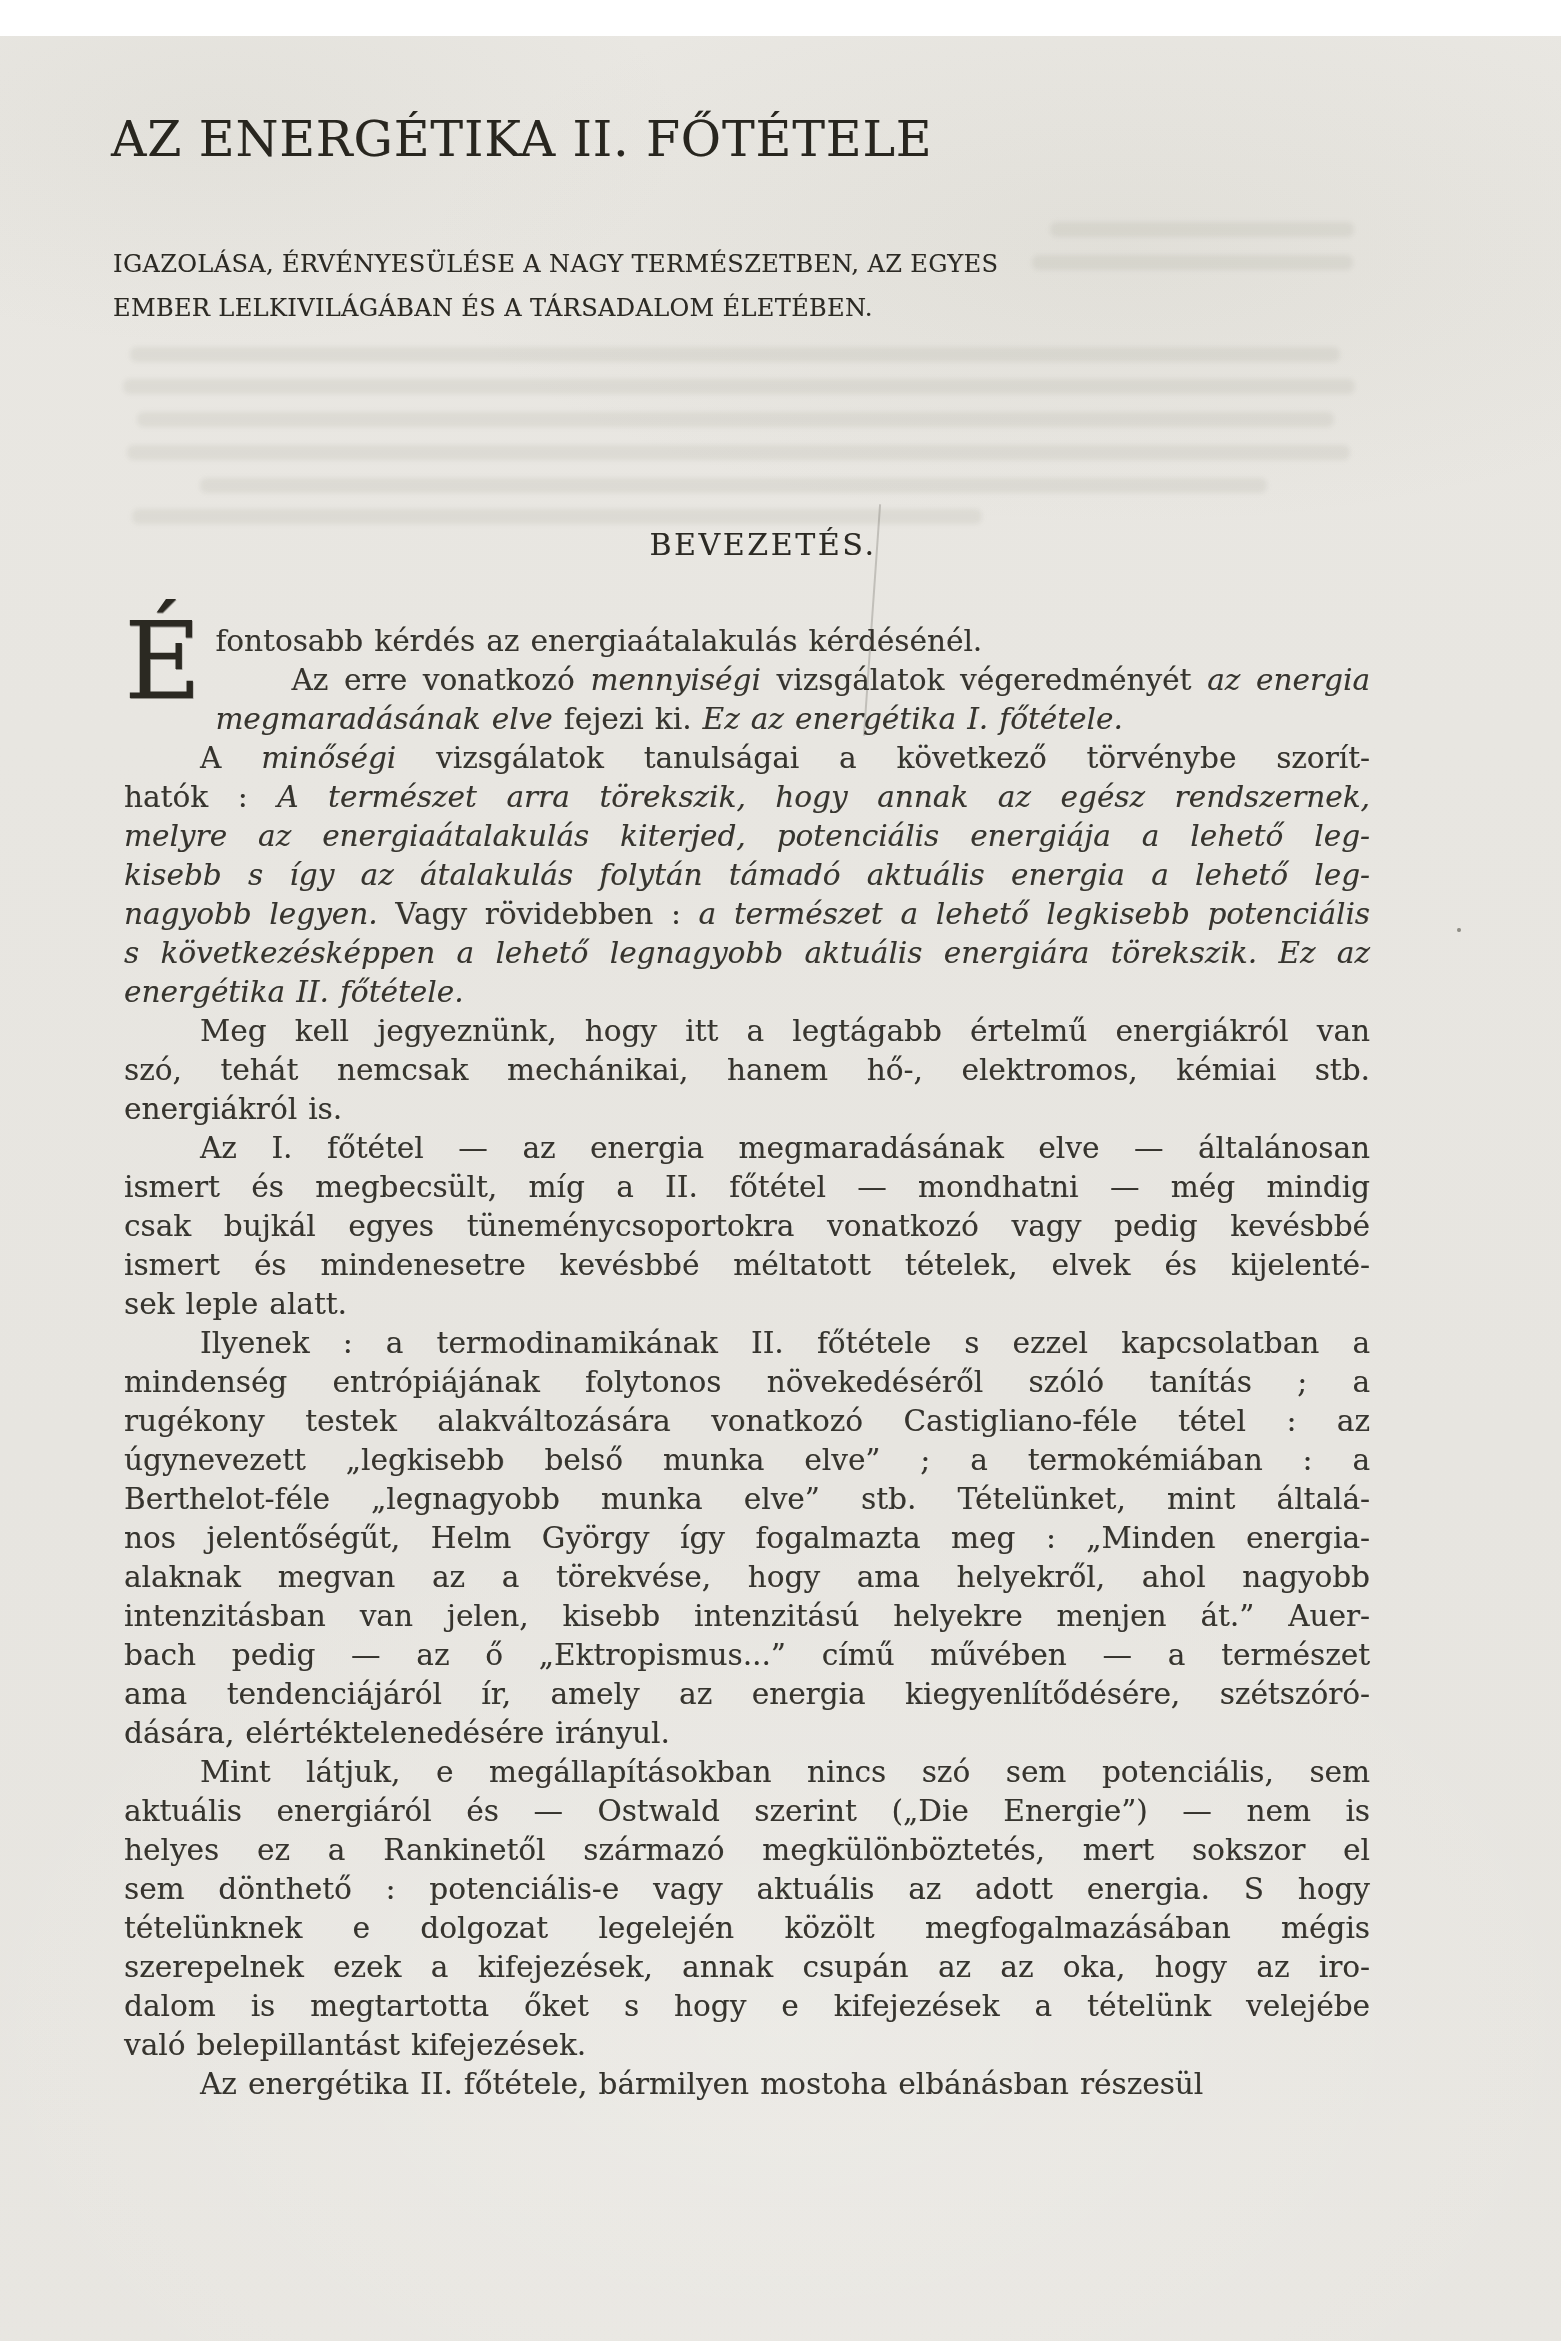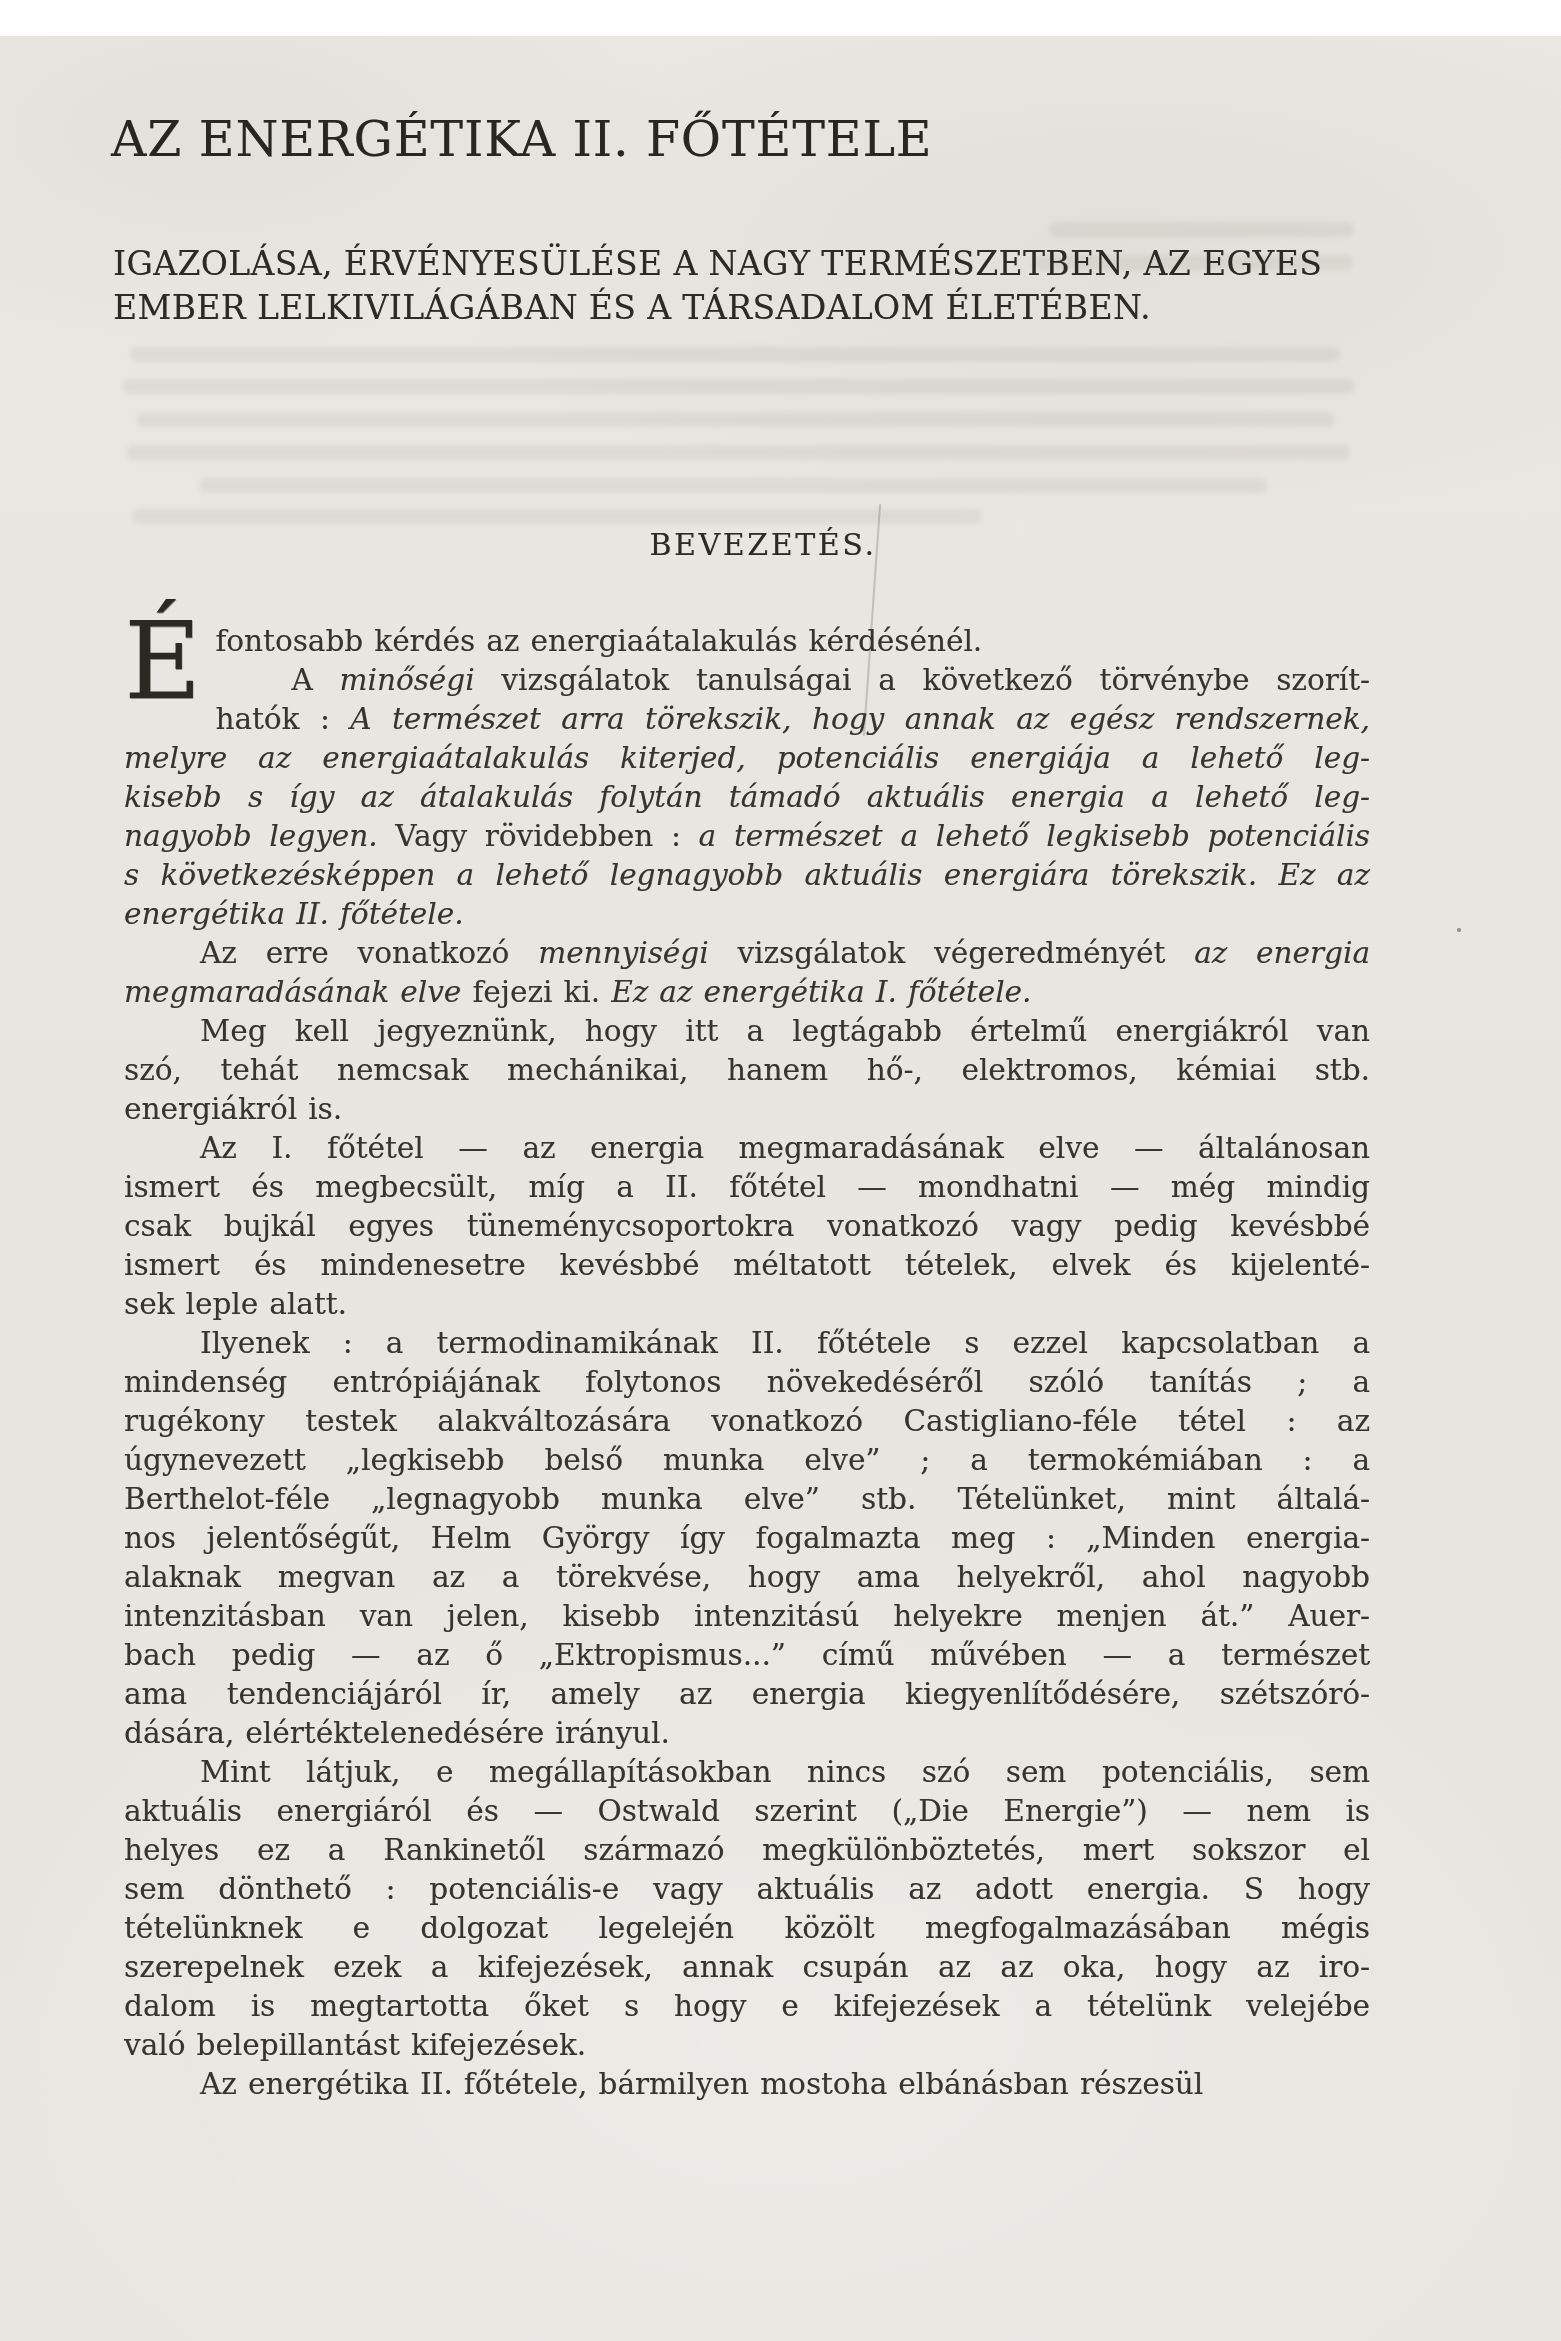--- a/index.html
+++ b/index.html
@@ -73,21 +73,21 @@
     font-size: 49px;
     font-weight: 400;
     letter-spacing: 0.9px;
     color: #28261f;
     white-space: nowrap;
     text-shadow: 0.3px 0.4px 0.5px rgba(45,43,38,0.45);
   }
   .subtitle {
     position: absolute;
     left: 113px; top: 206px;
-    font-size: 33px;
+    font-size: 24px;
     line-height: 44px;
     letter-spacing: 0.4px;
     color: #2c2a24;
     white-space: nowrap;
     text-shadow: 0.3px 0.3px 0.4px rgba(45,43,38,0.40);
   }
   .heading {
     position: absolute;
     left: 140px; top: 491px;
     width: 1246px;
@@ -154,31 +154,31 @@
   </div>
 
   <h2 class="heading">BEVEZETÉS.</h2>
 
   <div id="paragraphs" class="body-text">
       <div class="para">
         <span class="dropcap">É</span>
         <div class="line last"><span>fontosabb kérdés az energiaátalakulás kérdésénél.</span></div>
       </div>
       <div class="para">
+        <div class="line indent"><span>Az erre vonatkozó </span><span class="it">mennyiségi</span><span> vizsgálatok végeredményét </span><span class="it">az energia</span></div>
+        <div class="line last"><span class="it">megmaradásának elve</span><span> fejezi ki. </span><span class="it">Ez az energétika I. főtétele.</span></div>
+      </div>
+      <div class="para">
         <div class="line indent"><span>A </span><span class="it">minőségi</span><span> vizsgálatok tanulságai a következő törvénybe szorít-</span></div>
         <div class="line"><span>hatók : </span><span class="it">A természet arra törekszik, hogy annak az egész rendszernek,</span></div>
         <div class="line"><span class="it">melyre az energiaátalakulás kiterjed, potenciális energiája a lehető leg-</span></div>
         <div class="line"><span class="it">kisebb s így az átalakulás folytán támadó aktuális energia a lehető leg-</span></div>
         <div class="line"><span class="it">nagyobb legyen.</span><span> Vagy rövidebben : </span><span class="it">a természet a lehető legkisebb potenciális</span></div>
         <div class="line"><span class="it">s következésképpen a lehető legnagyobb aktuális energiára törekszik. Ez az</span></div>
         <div class="line last"><span class="it">energétika II. főtétele.</span></div>
-      </div>
-      <div class="para">
-        <div class="line indent"><span>Az erre vonatkozó </span><span class="it">mennyiségi</span><span> vizsgálatok végeredményét </span><span class="it">az energia</span></div>
-        <div class="line last"><span class="it">megmaradásának elve</span><span> fejezi ki. </span><span class="it">Ez az energétika I. főtétele.</span></div>
       </div>
       <div class="para">
         <div class="line indent"><span>Meg kell jegyeznünk, hogy itt a legtágabb értelmű energiákról van</span></div>
         <div class="line"><span>szó, tehát nemcsak mechánikai, hanem hő-, elektromos, kémiai stb.</span></div>
         <div class="line last"><span>energiákról is.</span></div>
       </div>
       <div class="para">
         <div class="line indent"><span>Az I. főtétel — az energia megmaradásának elve — általánosan</span></div>
         <div class="line"><span>ismert és megbecsült, míg a II. főtétel — mondhatni — még mindig</span></div>
         <div class="line"><span>csak bujkál egyes tüneménycsoportokra vonatkozó vagy pedig kevésbbé</span></div>

